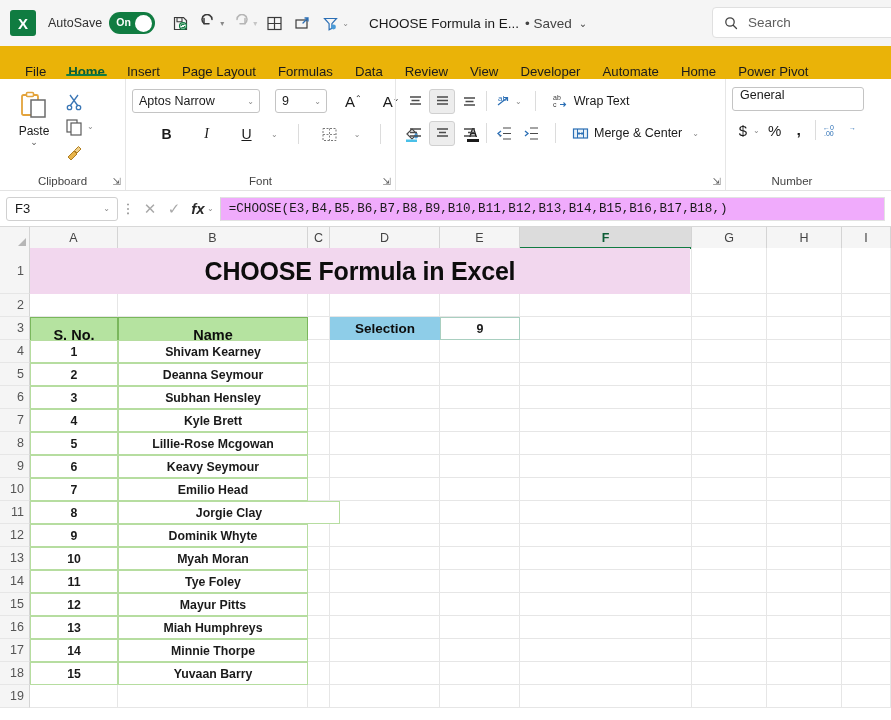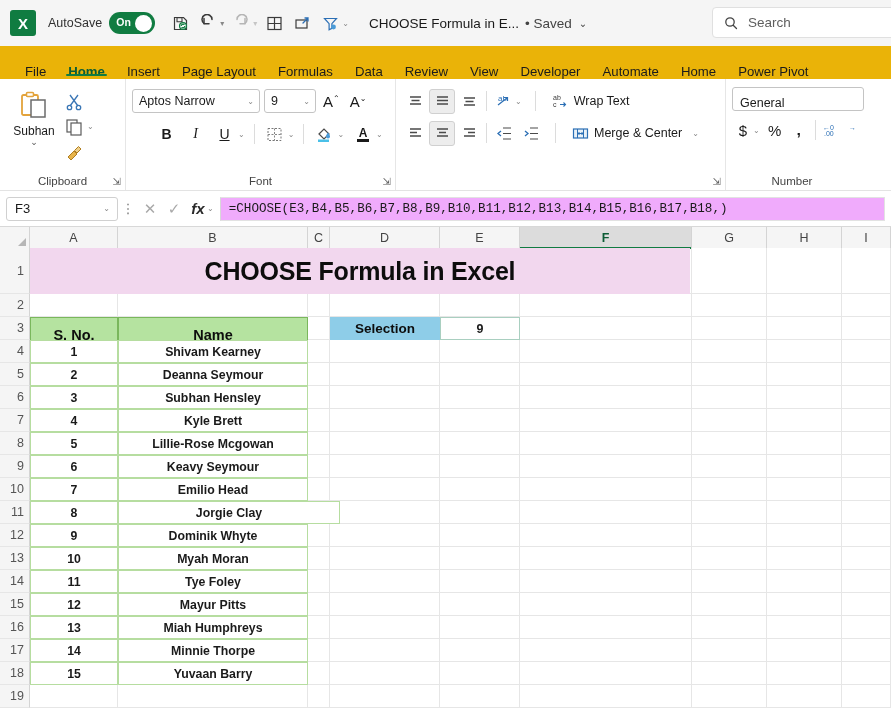--- a/index.html
+++ b/index.html
@@ -132,21 +132,21 @@
     padding-top: 2px;
   }
   .paste-label { font-size: 12px; color: #1a1a1a; margin-top: 1px; }
   .clip-small {
     display: flex; flex-direction: column; justify-content: space-around;
     height: 78px; padding: 2px 0 0 2px;
   }
   .clip-row { display: flex; align-items: center; height: 24px; }
 
   
-  .font-row { display: flex; align-items: center; gap: 4px; height: 28px; }
+  .font-row { display: flex; align-items: center; gap: 15px; height: 28px; }
   .fname-box, .fsize-box {
     height: 24px;
     border: 1px solid #c4c4c4;
     border-radius: 3px;
     background: #fff;
     display: flex; align-items: center;
     padding: 0 3px 0 6px;
     font-size: 12.5px; color: #1a1a1a;
   }
   .fname-box { width: 128px; justify-content: space-between; }
@@ -173,21 +173,21 @@
     height: 25px; padding: 0 5px;
     font-size: 12.5px; color: #1a1a1a;
     white-space: nowrap;
   }
 
   
   .numfmt-box {
     width: 132px; height: 24px;
     border: 1px solid #c4c4c4; border-radius: 3px;
     background: #fff;
-    display: flex; align-items: flex-end;
+    display: flex; align-items: flex-start;
     padding: 0 4px 0 7px;
     font-size: 12.5px; color: #1a1a1a;
     justify-content: space-between;
   }
   .num-row { display: flex; align-items: center; gap: 2px; height: 28px; }
   .num-btn {
     min-width: 22px; height: 25px;
     display: flex; align-items: center; justify-content: center;
     font-size: 14px; color: #1a1a1a;
     border-radius: 3px; padding: 0 2px;
@@ -437,21 +437,21 @@
 <div class="ribbon">
 
   <div class="rgroup" style="width:125px">
     <div class="rgroup-body">
       <div class="paste-big">
         <svg width="34" height="34" viewBox="0 0 34 34">
           <rect x="5" y="6" width="16" height="20" rx="1.5" fill="#fff" stroke="#e3a33b" stroke-width="1.8"></rect>
           <rect x="9.5" y="3.5" width="7" height="4" rx="1" fill="#fff" stroke="#e3a33b" stroke-width="1.6"></rect>
           <rect x="14" y="11" width="14" height="17" fill="#fff" stroke="#6b6b6b" stroke-width="1.5"></rect>
         </svg>
-        <span class="paste-label">Subhan</span>
+        <span class="paste-label">Paste</span>
         <span style="font-size:9px;color:#555;line-height:8px">⌄</span>
       </div>
       <div class="clip-small">
         <div class="clip-row">
           <svg width="20" height="20" viewBox="0 0 20 20">
             <path d="M6 3l8 11M14 3L6 14" stroke="#3a76b5" stroke-width="1.3" fill="none"></path>
             <circle cx="5.5" cy="15.5" r="2.2" fill="none" stroke="#3a76b5" stroke-width="1.3"></circle>
             <circle cx="14.5" cy="15.5" r="2.2" fill="none" stroke="#3a76b5" stroke-width="1.3"></circle>
           </svg>
         </div>

